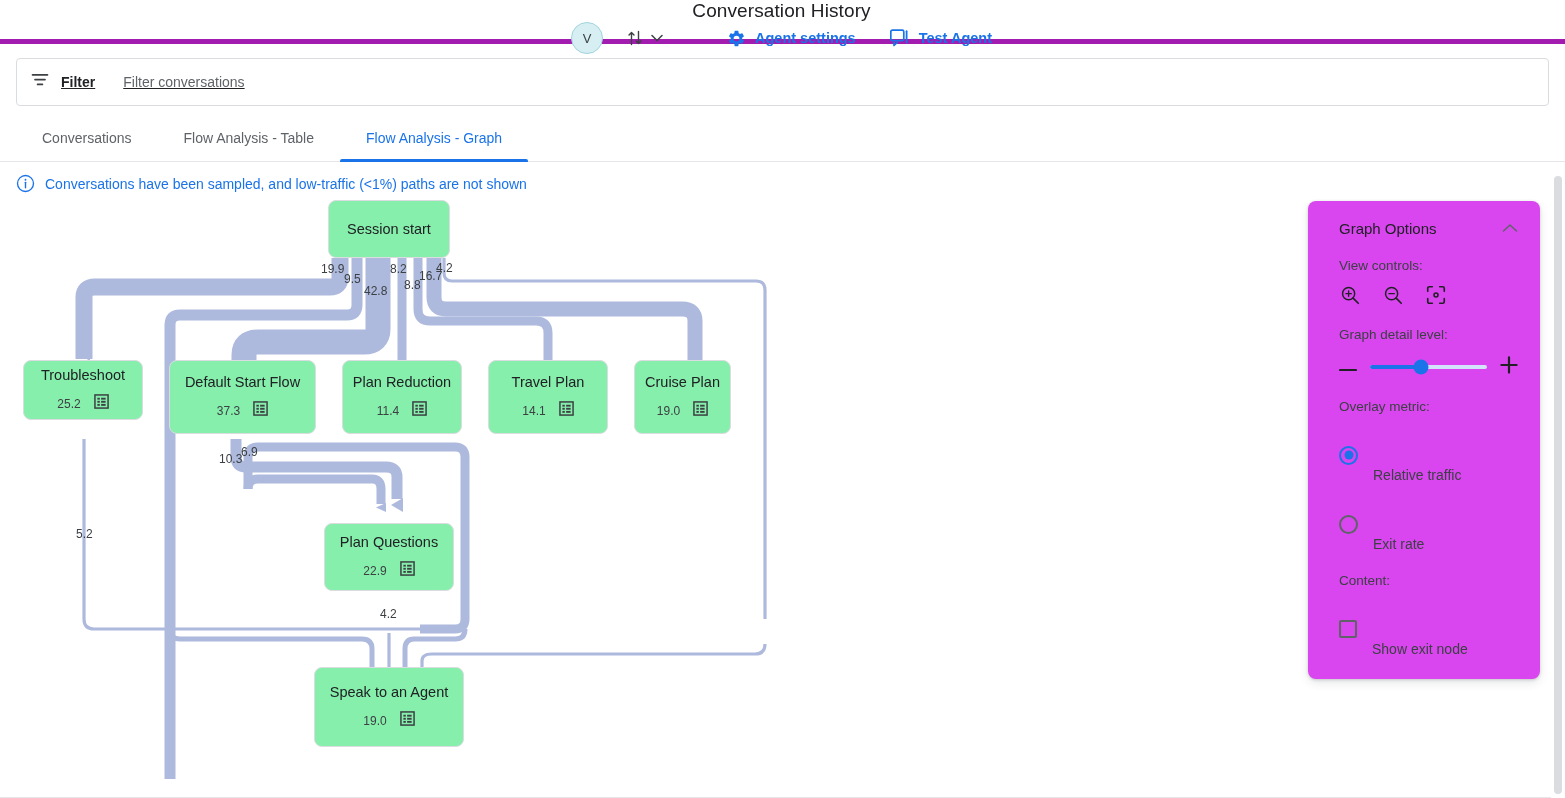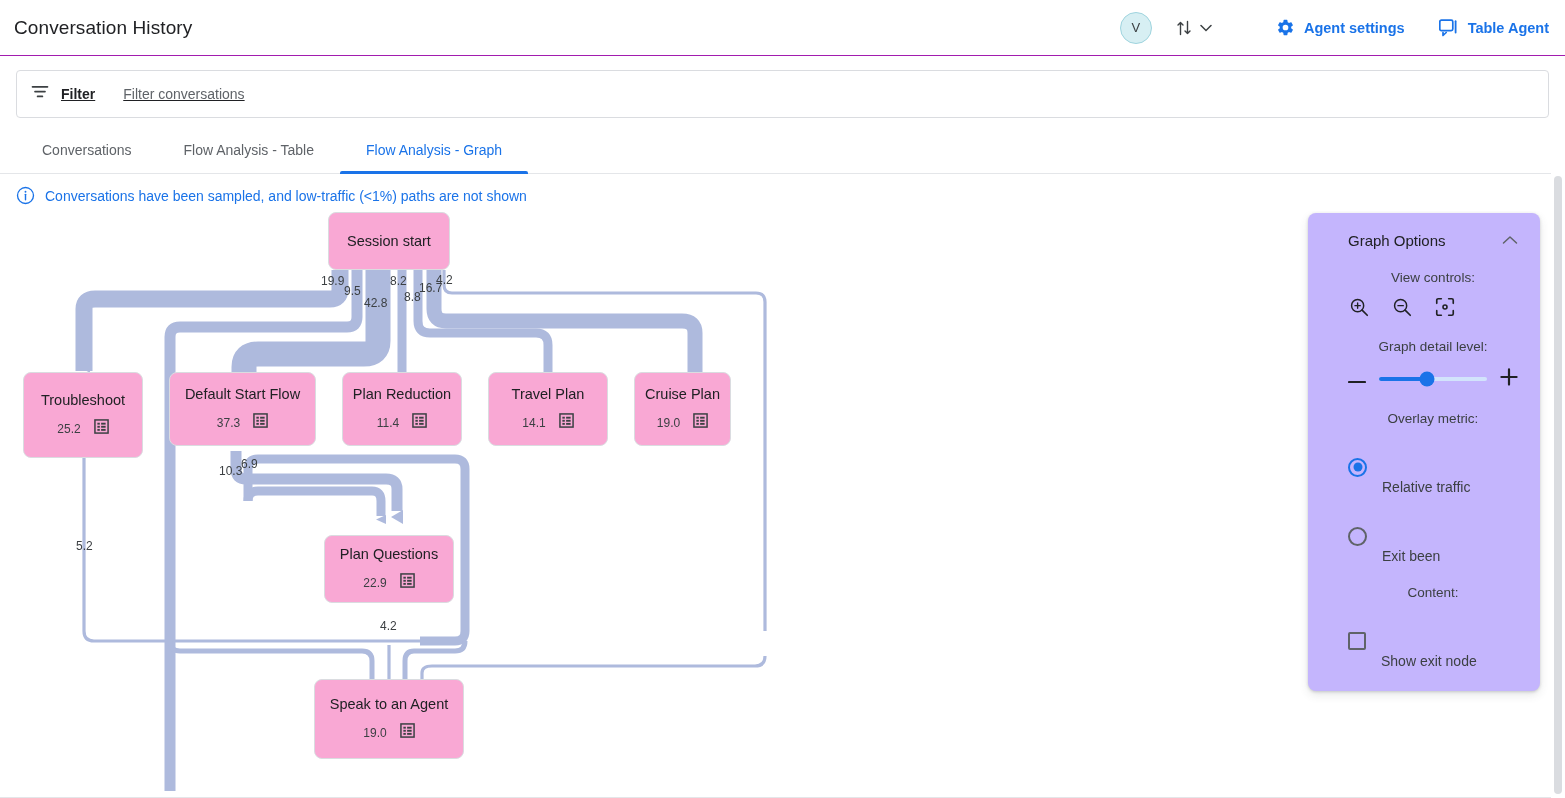--- a/index.html
+++ b/index.html
@@ -8,26 +8,27 @@
     width: 1565px; height: 798px;
     overflow: hidden;
     background: #ffffff;
     font-family: "Liberation Sans", sans-serif;
     color: #202124;
   }
 
   
   .header {
     position: relative;
-    height: 56px;
-    border-bottom: 1px solid #a21caf;
+    height: 44px;
+    border-bottom: 5px solid #a21caf;
     display: flex;
     align-items: center;
     padding: 0 16px 0 14px;
     background: #fff;
+    flex-direction: column;
   }
   .page-title {
     font-size: 19px;
     color: #202124;
     letter-spacing: .1px;
     flex: 0 0 auto;
   }
   .header-spacer { flex: 1 1 auto; }
   .header-right {
     display: flex;
@@ -132,21 +133,21 @@
   }
   #flow-svg {
     position: absolute;
     top: 0; left: 0;
     width: 1565px;
     height: 580px;
   }
 
   .node {
     position: absolute;
-    background: #f9a8d4;
+    background: #86efac;
     border: 1px solid #dadce0;
     border-radius: 8px;
     display: flex;
     flex-direction: column;
     align-items: center;
     justify-content: center;
     z-index: 3;
   }
   .node-title {
     font-size: 14.5px;
@@ -173,26 +174,25 @@
     white-space: nowrap;
     background: transparent;
   }
 
   
   .options-panel {
     position: absolute;
     top: 182px;
     left: 1308px;
     width: 232px;
-    background: #c4b5fd;
+    background: #d946ef;
     border-radius: 8px;
     box-shadow: 0 1px 3px rgba(60,64,67,.22), 0 4px 10px rgba(60,64,67,.12);
-    padding: 18px 22px 22px 40px;
+    padding: 18px 22px 22px 31px;
     z-index: 10;
-    text-align: center;
   }
   .options-head {
     display: flex; align-items: center; justify-content: space-between;
   }
   .options-title { font-size: 15px; color: #202124; }
   .chevron-up { cursor: pointer; display: block; }
   .opt-section-label {
     font-size: 13.5px;
     color: #3c4043;
     margin-top: 21px;
@@ -324,21 +324,21 @@
     </div>
 
     <div class="hdr-action">
       <span>
         <svg width="20" height="18" viewBox="0 0 20 18">
           <rect x="0.8" y="1.2" width="13" height="10.5" rx="1.6" stroke="#1a73e8" stroke-width="1.7" fill="none"></rect>
           <path d="M4 13.5l0 3 3.2-3" stroke="#1a73e8" stroke-width="1.7" fill="none" stroke-linejoin="round" stroke-linecap="round"></path>
           <path d="M16.6 2.2v11.4" stroke="#1a73e8" stroke-width="1.8" stroke-linecap="round"></path>
         </svg>
       </span>
-      <span>Table Agent</span>
+      <span>Test Agent</span>
     </div>
   </div>
 </div>
 
 <div class="filter-wrap">
   <div class="filter-bar">
     <span>
       <svg width="18" height="18" viewBox="0 0 18 18">
         <path d="M1.5 3.8h15M4 8.6h10M6.6 13.4h4.8" stroke="#3c4043" stroke-width="1.7" stroke-linecap="round"></path>
       </svg>
@@ -406,21 +406,21 @@
       <path d="M170,430 Q170,440 180,440 L362,440 Q372,440 372,450 L372,470" stroke-width="5" marker-end="url(#ahn)"></path>
       <path d="M465,430 Q465,440 455,440 L414,440 Q405,440 405,450 L405,470" stroke-width="5" marker-end="url(#ahn)"></path>
       <path d="M765,445 Q765,455 755,455 L432,455 Q422,455 422,462 L422,470" stroke-width="3.2" marker-end="url(#ahn)"></path>
     </g>
   </svg>
 
   <div class="node start" style="left:328px; top:1px; width:122px; height:58px;">
     <div class="node-title">Session start</div>
   </div>
 
-  <div class="node" style="left:23px; top:161px; width:120px; height:86px;">
+  <div class="node" style="left:23px; top:161px; width:120px; height:60px;">
     <div class="node-title">Troubleshoot</div>
     <div class="node-metrics">
       <span class="node-value">25.2</span>
       <span class="list-icon">
         <svg width="15" height="15" viewBox="0 0 16 16">
             <rect x="1" y="1" width="14" height="14" stroke="#3c4043" stroke-width="1.6" fill="none"></rect>
             <rect x="3.6" y="4" width="2.6" height="2" fill="#3c4043"></rect>
             <rect x="3.6" y="7.3" width="2.6" height="2" fill="#3c4043"></rect>
             <rect x="3.6" y="10.6" width="2.6" height="2" fill="#3c4043"></rect>
             <rect x="7.6" y="4" width="4.8" height="2" fill="#3c4043"></rect>
@@ -603,21 +603,21 @@
       </span>
     </div>
 
     <div class="opt-section-label">Overlay metric:</div>
     <div class="radio-row">
       <span class="radio checked"></span>
       <span class="opt-text">Relative traffic</span>
     </div>
     <div class="radio-row">
       <span class="radio"></span>
-      <span class="opt-text">Exit been</span>
+      <span class="opt-text">Exit rate</span>
     </div>
 
     <div class="opt-section-label">Content:</div>
     <div class="check-row">
       <span class="checkbox"></span>
       <span class="opt-text">Show exit node</span>
     </div>
   </div>
 </div>
 

